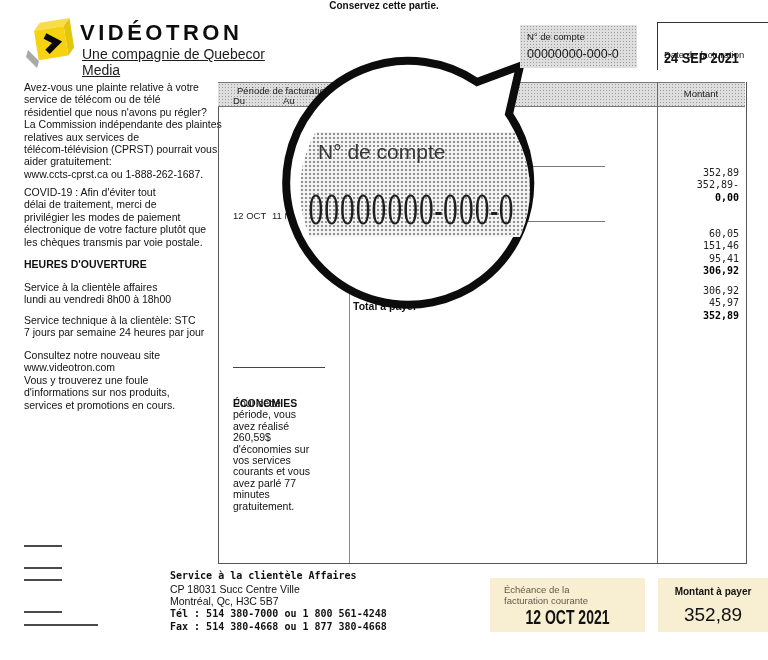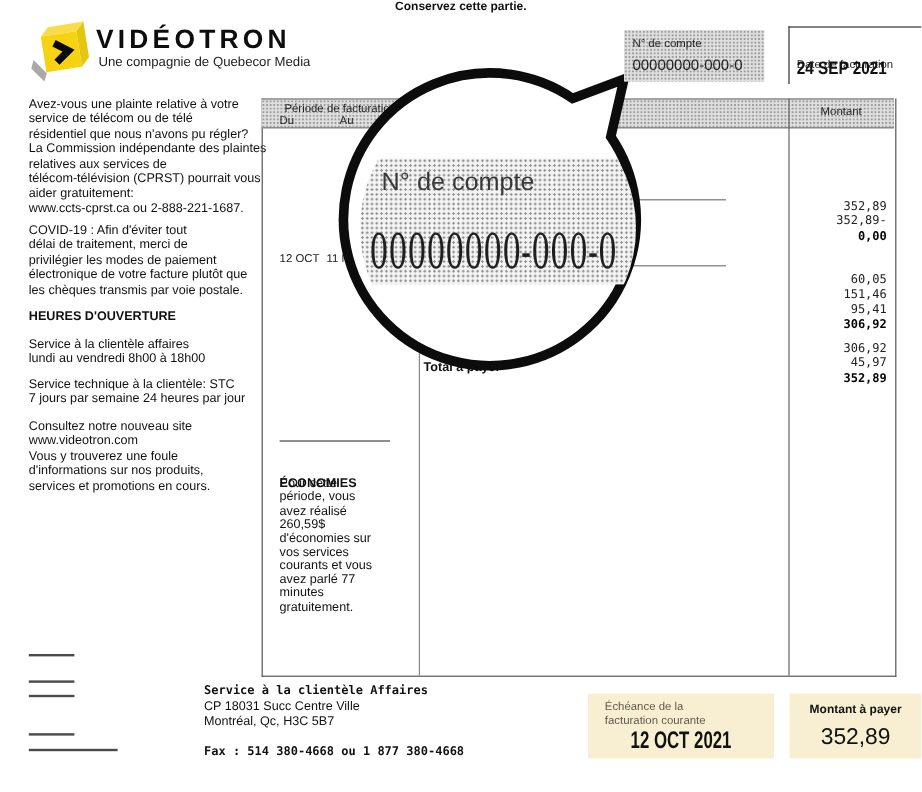--- a/index.html
+++ b/index.html
@@ -20,21 +20,21 @@
   .vline{width:1px;background:#666;}
   .hline{height:1px;background:#777;}
   .redact{height:2px;background:#4a4a4a;}
   .amt{font-family:"DejaVu Sans Mono","Liberation Mono",monospace;font-size:10px;
        line-height:12.4px;text-align:right;color:#222;}
   .amt-bold{font-weight:bold;color:#000;}
   .cream{background:#f8efd2;}
   .cream-label{font-size:9.5px;line-height:10.5px;color:#60594a;}
   
   .brand{font-size:22px;font-weight:bold;letter-spacing:3.5px;color:#0d0d0d;}
-  .tagline{font-size:11px;color:#1c1c1c;}
+  .tagline{font-size:14px;color:#1c1c1c;text-decoration:underline;}
   
   #bubble{z-index:10;}
   #bubble-clip{position:absolute;left:0;top:0;width:280px;height:280px;
                clip-path:circle(115px at 135px 140px);}
   .mag-label{font-size:21px;color:#383838;}
   .mag-value{font-family:"DejaVu Serif","Liberation Serif",serif;font-size:40px;color:#1f1f1f;
              transform:scaleX(0.62);transform-origin:left top;white-space:nowrap;}
   .scale85{transform:scaleX(0.85);transform-origin:left top;white-space:nowrap;}
   .scale70{transform:scaleX(0.70);transform-origin:center top;white-space:nowrap;}
 </style>
@@ -69,21 +69,21 @@
     <div class="abs bold scale85" style="left:6px;top:26px;font-size:15px;">24 SEP 2021</div>
   </div>
 
   <div class="abs small pre" style="left:24px;top:81px;width:198px;">Avez-vous une plainte relative à votre
 service de télécom ou de télé
 résidentiel que nous n'avons pu régler?
 La Commission indépendante des plaintes
 relatives aux services de
 télécom-télévision (CPRST) pourrait vous
 aider gratuitement:
-www.ccts-cprst.ca ou 2-888-221-1687.</div>
+www.ccts-cprst.ca ou 1-888-262-1687.</div>
   <div class="abs small pre" style="left:24px;top:186px;width:198px;">COVID-19 : Afin d'éviter tout
 délai de traitement, merci de
 privilégier les modes de paiement
 électronique de votre facture plutôt que
 les chèques transmis par voie postale.</div>
   <div class="abs small bold" style="left:24px;top:258px;">HEURES D'OUVERTURE</div>
   <div class="abs small pre" style="left:24px;top:281px;width:198px;">Service à la clientèle affaires
 lundi au vendredi 8h00 à 18h00</div>
   <div class="abs small pre" style="left:24px;top:314px;width:198px;">Service technique à la clientèle: STC
 7 jours par semaine 24 heures par jour</div>
@@ -155,20 +155,21 @@
 
   <div class="abs redact" style="left:24px;top:545px;width:38px;"></div>
   <div class="abs redact" style="left:24px;top:567px;width:38px;"></div>
   <div class="abs redact" style="left:24px;top:579px;width:38px;"></div>
   <div class="abs redact" style="left:24px;top:611px;width:38px;"></div>
   <div class="abs redact" style="left:24px;top:624px;width:74px;"></div>
 
   <div class="abs mono bold" style="left:170px;top:570px;font-size:10px;">Service à la clientèle Affaires</div>
   <div class="abs small" style="left:170px;top:583px;">CP 18031 Succ Centre Ville</div>
   <div class="abs small" style="left:170px;top:595px;">Montréal, Qc, H3C 5B7</div>
+  <div class="abs mono bold" style="left:170px;top:608px;font-size:10px;">Tél : 514 380-7000 ou 1 800 561-4248</div>
   <div class="abs mono bold" style="left:170px;top:621px;font-size:10px;">Fax : 514 380-4668 ou 1 877 380-4668</div>
 
   <div class="abs cream" style="left:490px;top:578px;width:155px;height:54px;">
     <div class="abs cream-label pre" style="left:14px;top:7px;">Échéance de la
 facturation courante</div>
     <div class="abs bold scale70" style="left:0;top:28px;width:155px;text-align:center;font-size:20px;">12 OCT 2021</div>
   </div>
 
   <div class="abs cream" style="left:658px;top:578px;width:110px;height:54px;">
     <div class="abs bold" style="left:0;top:8px;width:110px;text-align:center;font-size:10px;">Montant à payer</div>

